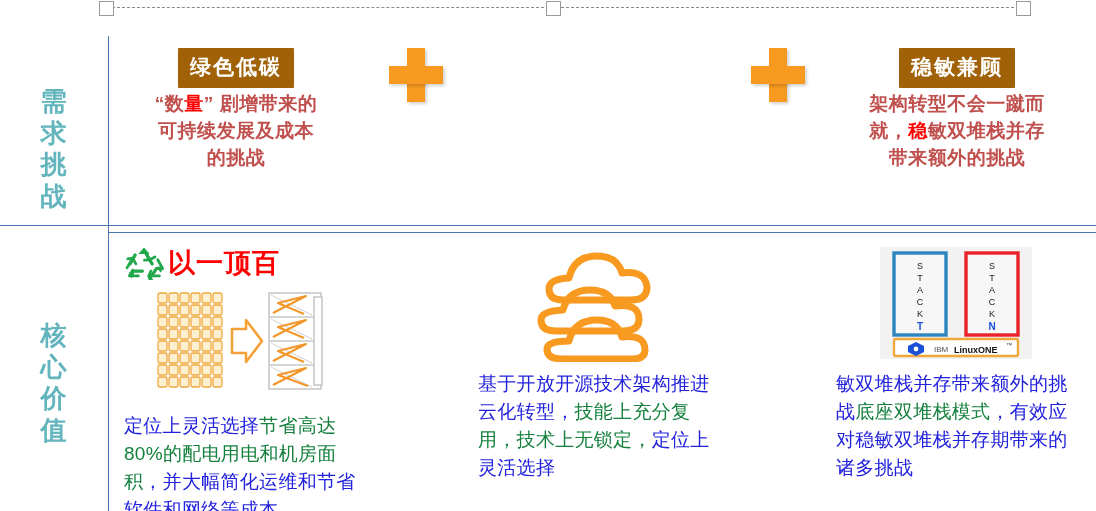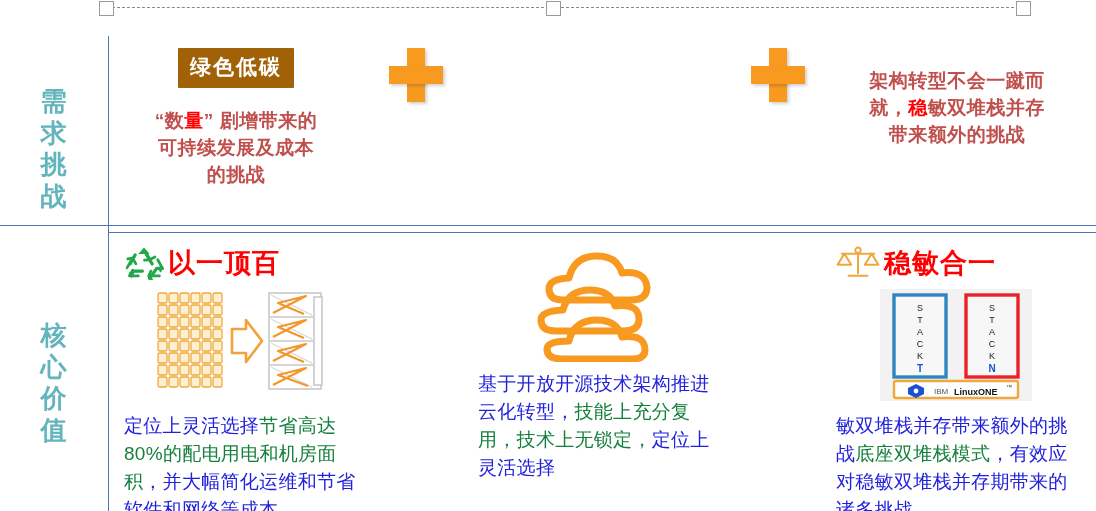--- a/index.html
+++ b/index.html
@@ -39,21 +39,21 @@
 
   
   .top-col{position:absolute;top:48px;}
   .chip{
     background:#a16207;color:#ffffff;font-weight:bold;
     font-size:21px;letter-spacing:2px;text-align:center;
     padding:5px 12px 7px;display:inline-block;border-radius:1px;
   }
   .chip-wrap{text-align:center;}
   .top-body{
-    margin-top:20px;color:#c0504d;font-weight:bold;
+    margin-top:3px;color:#c0504d;font-weight:bold;
     font-size:19px;line-height:1.42;text-align:center;
     letter-spacing:.5px;
   }
   .top-body em{font-style:normal;color:#ff0000;}
 
   .plus{
     position:absolute;width:58px;height:58px;
   }
   .plus::before,.plus::after{
     content:"";position:absolute;background:#f79a1f;
@@ -116,20 +116,23 @@
       <span>“数</span><em>量</em><span>”&nbsp;剧增带来的可持续发展及成本的挑战</span>
     </div>
   </div>
 
   <div class="plus" style="left:386px;top:46px;"></div>
 
 
   <div class="plus" style="left:748px;top:46px;"></div>
 
   <div class="top-col" style="left:862px;width:190px;">
+    <div class="chip-wrap">
+      <div class="chip">稳敏兼顾</div>
+    </div>
     <div class="top-body" style="text-align:center;">
       <span>架构转型不会一蹴而就，</span><em>稳</em><span>敏双堆栈并存带来额外的挑战</span>
     </div>
   </div>
 
   <div class="bot-col" style="left:124px;width:240px;">
     <div class="bot-head">
       <span class="icon">
         <svg width="40" height="34" viewBox="0 0 48 42">
           <g fill="none" stroke="#22a84a" stroke-width="3.4" stroke-linejoin="round" stroke-linecap="round">
@@ -256,35 +259,20 @@
         </g>
       </svg>
     </div>
 
     <div class="bot-body">
       <span>基于开放开源技术架构推进云化转型，</span><em>技能上充分复用，技术上无锁定，</em><span>定位上灵活选择</span>
     </div>
   </div>
 
   <div class="bot-col" style="left:836px;width:240px;">
-    <div class="bot-head">
-      <span class="icon">
-        <svg width="44" height="34" viewBox="0 0 50 40">
-          <g stroke="#f0a83c" stroke-width="2.4" fill="none" stroke-linejoin="round">
-            <line x1="25" y1="7" x2="25" y2="33"></line>
-            <line x1="5" y1="9" x2="45" y2="9"></line>
-            <line x1="13" y1="35" x2="37" y2="35"></line>
-            <path d="M1 22 L9 9 L17 22 Z"></path>
-            <path d="M33 22 L41 9 L49 22 Z"></path>
-          </g>
-          <circle cx="25" cy="5" r="3.2" fill="#ffffff" stroke="#f0a83c" stroke-width="2.2"></circle>
-        </svg>
-      </span>
-      <span class="bot-title">稳敏合一</span>
-    </div>
 
     <div class="bot-art">
       <svg width="160" height="116" viewBox="0 0 160 116">
         <rect x="4" y="2" width="152" height="112" fill="#f2f2f2"></rect>
 
         <rect x="18" y="8" width="52" height="82" fill="#f7f7f7" stroke="#2e86c1" stroke-width="3.4"></rect>
         <text x="44" y="24" font-size="9" font-family="Liberation Sans, sans-serif" fill="#222" text-anchor="middle">S</text>
         <text x="44" y="36" font-size="9" font-family="Liberation Sans, sans-serif" fill="#222" text-anchor="middle">T</text>
         <text x="44" y="48" font-size="9" font-family="Liberation Sans, sans-serif" fill="#222" text-anchor="middle">A</text>
         <text x="44" y="60" font-size="9" font-family="Liberation Sans, sans-serif" fill="#222" text-anchor="middle">C</text>

